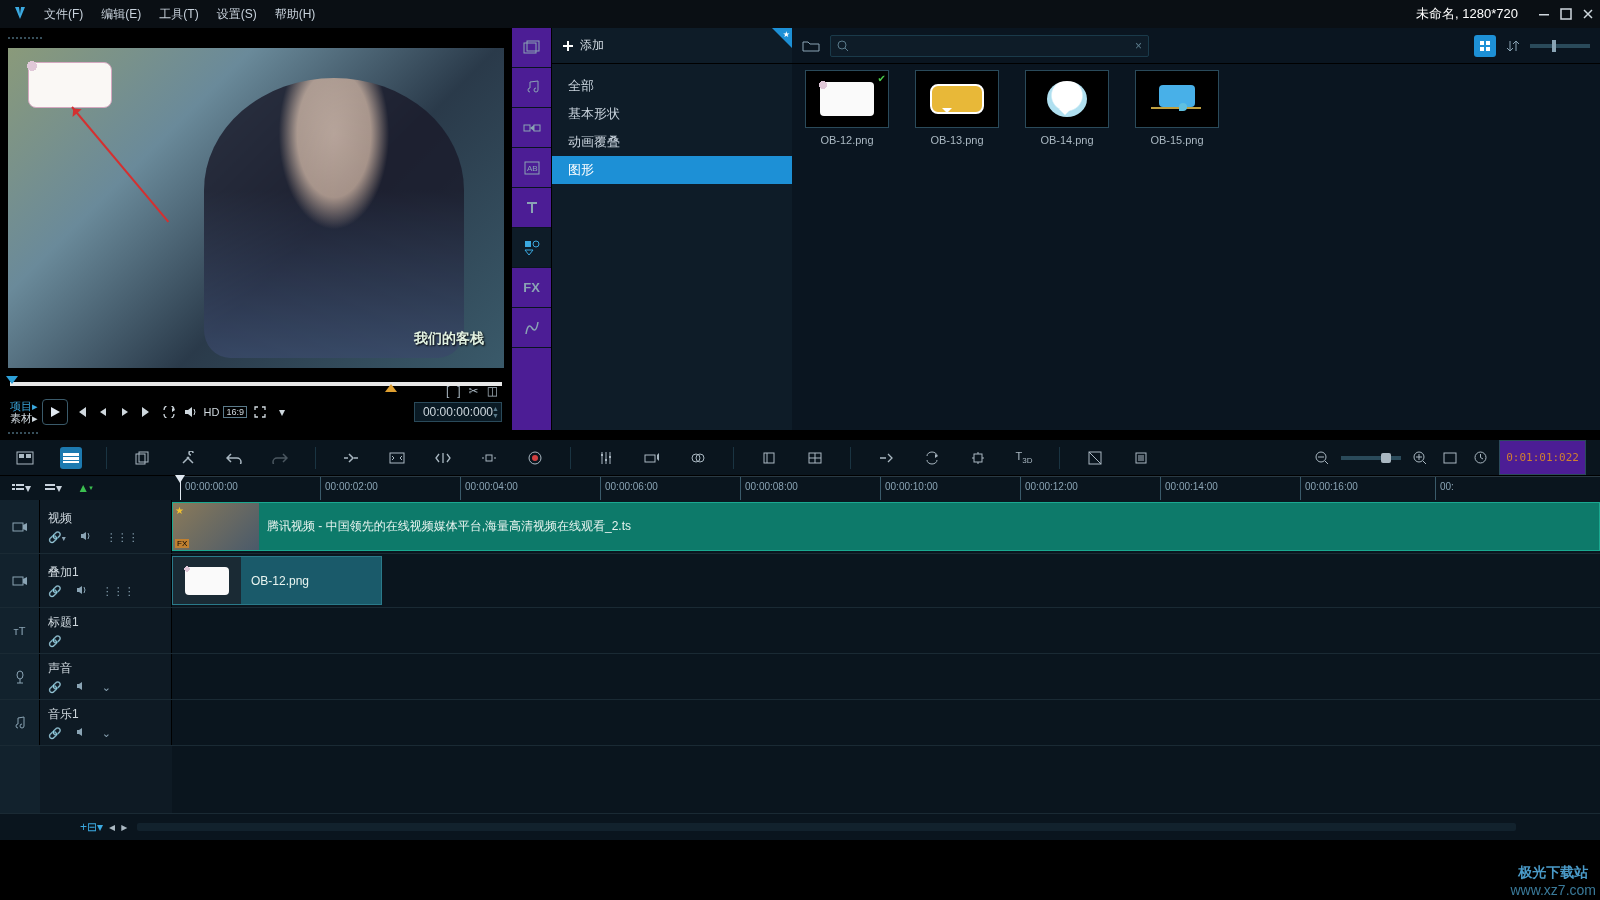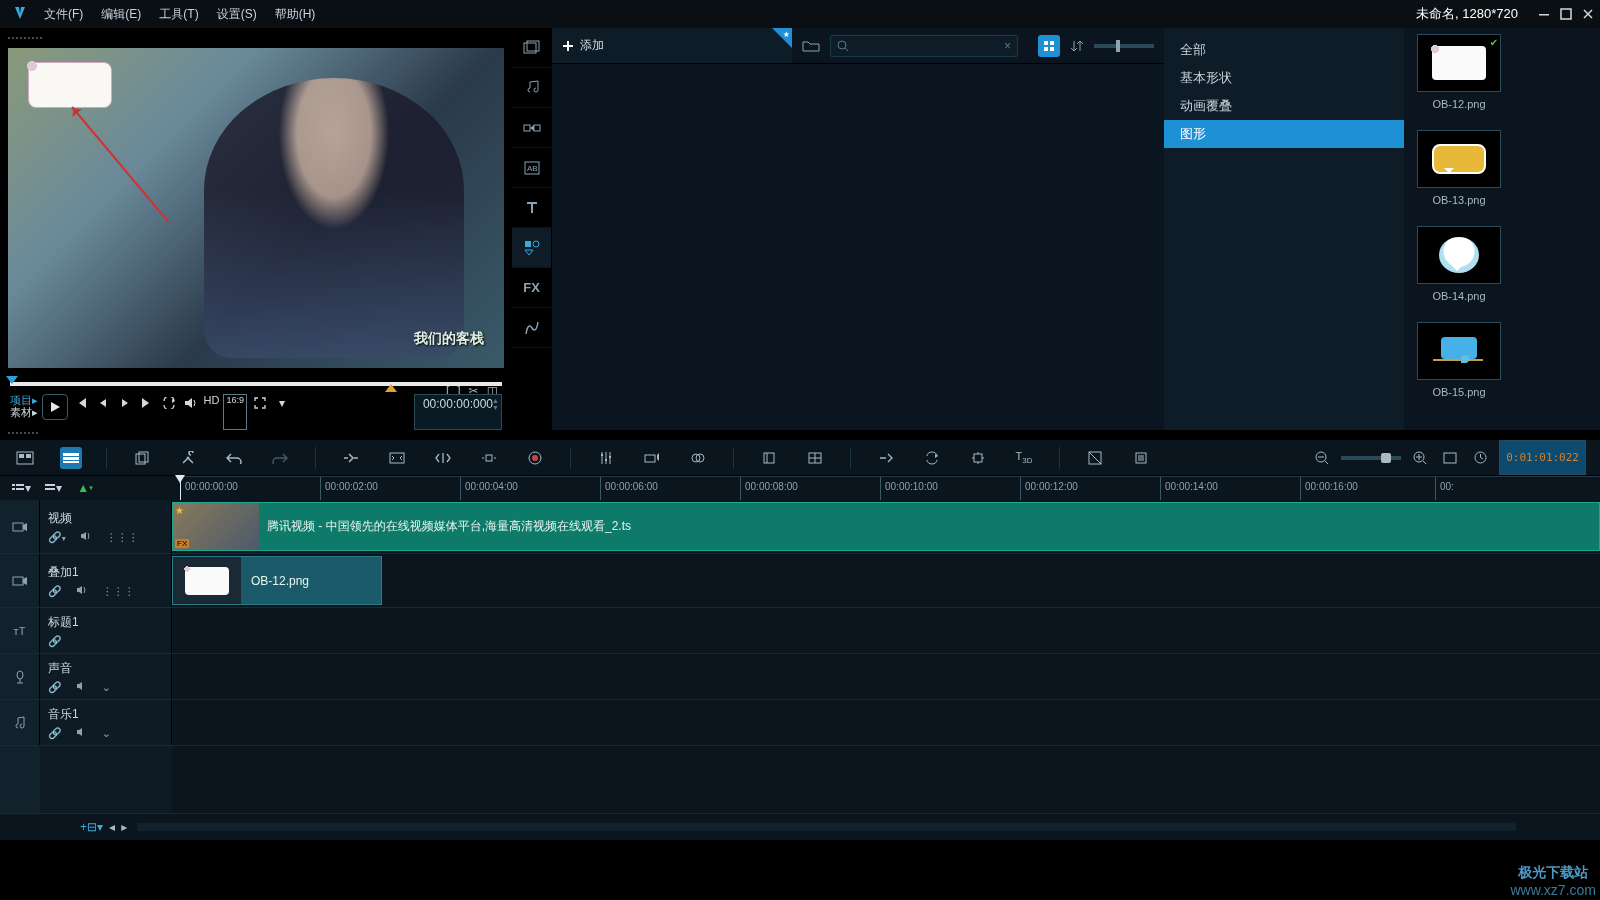--- a/index.html
+++ b/index.html
@@ -27,36 +27,36 @@
 .overlay-card { position: absolute; top: 14px; left: 20px; width: 84px; height: 46px; background: #faf8f5; border: 1px solid #d4a8c0; border-radius: 8px; }
 .overlay-flower { position: absolute; top: -6px; left: -6px; width: 18px; height: 18px; background: radial-gradient(circle, #e0c8d8 40%, transparent 40%); border-radius: 50%; }
 .arrow-line { position: absolute; top: 58px; left: 64px; width: 150px; height: 2px; background: #d43030; transform-origin: left; transform: rotate(50deg); }
 .arrow-line::before { content: ''; position: absolute; left: -4px; top: -5px; border: 6px solid transparent; border-right-color: #d43030; }
 .person-sil { position: absolute; right: 40px; top: 30px; width: 260px; height: 280px; background: radial-gradient(ellipse at 50% 20%, #d4b8a8 0%, #c4a898 20%, transparent 30%), linear-gradient(180deg, #1a1a2a 40%, #3a4a6a 100%); border-radius: 50% 50% 10% 10% / 40% 40% 10% 10%; opacity: 0.8; }
 .watermark { position: absolute; bottom: 20px; right: 20px; color: #e0f0e0; font-size: 14px; font-weight: bold; text-shadow: 1px 1px 2px #000; }
 .scrubber { height: 22px; padding: 4px 6px; position: relative; }
 .scrub-track { height: 4px; background: #e8e8e8; margin: 6px 0; position: relative; }
 .scrub-in { position: absolute; left: -4px; top: -6px; width: 0; height: 0; border-left: 6px solid transparent; border-right: 6px solid transparent; border-top: 8px solid #2da0d8; }
 .scrub-out { position: absolute; right: -2px; bottom: -6px; width: 0; height: 0; border-left: 6px solid transparent; border-right: 6px solid transparent; border-bottom: 8px solid #e0a030; left: 375px; }
-.preview-controls { height: 36px; display: flex; gap: 4px; padding: 0 6px; color: #cfd8de; }
+.preview-controls { height: 36px; display: flex; align-items: center; gap: 4px; padding: 0 6px; color: #cfd8de; }
 .tab-labels { display: flex; flex-direction: column; font-size: 11px; line-height: 12px; }
 .tab-labels .active { color: #3ba9e0; }
 .ctrl-btn { width: 18px; height: 18px; display: flex; align-items: center; justify-content: center; cursor: pointer; }
 .play-btn { width: 26px; height: 26px; border: 1px solid #3a5a6a; border-radius: 4px; display: flex; align-items: center; justify-content: center; }
 .hd-label, .ratio-badge { font-size: 11px; }
 .ratio-badge { border: 1px solid #5a7a8a; padding: 0 2px; font-size: 9px; }
 .timecode { margin-left: auto; background: #0a1a24; border: 1px solid #2a4a5a; padding: 2px 8px; font-family: monospace; position: relative; }
 .tc-arrows { position: absolute; right: 2px; top: 2px; font-size: 7px; line-height: 7px; color: #5a7a8a; }
 .scissors-row { position: absolute; right: 14px; top: 356px; display: flex; gap: 8px; color: #aab8c2; }
 
 .library-panel { flex: 1; background: #0a1520; display: flex; }
-.lib-rail { width: 40px; background: #000000; display: flex; flex-direction: column; border-right: 1px solid #000; }
+.lib-rail { width: 40px; background: #4c1d95; display: flex; flex-direction: column; border-right: 1px solid #000; }
 .rail-btn { height: 40px; display: flex; align-items: center; justify-content: center; color: #8aa4b4; cursor: pointer; border-bottom: 1px solid #0a1520; }
 .rail-btn.active { background: #0e1c28; color: #3ba9e0; }
-.lib-main { flex: 1; display: flex; }
+.lib-main { flex: 1; display: flex; flex-direction: column; }
 .lib-toolbar { height: 36px; background: #0e1c28; display: flex; align-items: center; padding: 0 10px; gap: 12px; border-bottom: 1px solid #000; position: relative; }
 .add-btn { display: flex; align-items: center; gap: 6px; color: #d4dde4; cursor: pointer; }
 .corner-flag { position: absolute; top: 0; right: 0; width: 0; height: 0; border-left: 20px solid transparent; border-top: 20px solid #1d90d6; }
 .corner-flag::after { content: '★'; position: absolute; top: -18px; right: 2px; font-size: 8px; color: #fff; }
 .lib-body { flex: 1; display: flex; }
 .lib-tree { width: 240px; background: #0e1c28; padding: 8px 0; }
 .tree-item { padding: 5px 16px; cursor: pointer; font-size: 13px; }
 .tree-item.selected { background: #1d90d6; color: #fff; }
 .lib-content { flex: 1; background: #0a1520; display: flex; flex-direction: column; }
 .lib-search-row { height: 36px; display: flex; align-items: center; padding: 0 10px; gap: 10px; }
@@ -76,21 +76,21 @@
 .slider-thumb { position: absolute; left: 22px; top: -4px; width: 4px; height: 12px; background: #8aa4b4; }
 
 .timeline-dots { height: 10px; background: #000; padding: 2px 8px; }
 .tool-row { height: 36px; background: #0a151e; display: flex; align-items: center; padding: 0 14px; gap: 24px; color: #aab8c2; border-bottom: 1px solid #000; }
 .tool-btn { width: 22px; height: 22px; display: flex; align-items: center; justify-content: center; cursor: pointer; }
 .tool-btn.active { background: #1d7ab0; border-radius: 3px; color: #fff; }
 .tool-spacer { flex: 1; }
 .zoom-group { display: flex; align-items: center; gap: 8px; }
 .zoom-slider { width: 60px; height: 4px; background: #2a4a5a; position: relative; }
 .zoom-thumb { position: absolute; left: 40px; top: -3px; width: 10px; height: 10px; background: #aab8c2; border-radius: 2px; }
-.dur-box { background: #0c4a6e; border: 1px solid #2a4a5a; padding: 10px 6px; font-family: monospace; font-size: 11px; color: #d08030; }
+.dur-box { background: #4c1d95; border: 1px solid #2a4a5a; padding: 10px 6px; font-family: monospace; font-size: 11px; color: #d08030; }
 
 .ruler-row { height: 24px; background: #0a151e; display: flex; }
 .ruler-left { width: 180px; display: flex; align-items: center; gap: 10px; padding: 0 10px; }
 .ruler-marks { flex: 1; position: relative; display: flex; font-size: 10px; color: #8aa4b4; border-top: 1px solid #2a3a44; }
 .ruler-tick { position: absolute; top: 0; border-left: 1px solid #3a5a6a; height: 24px; padding-left: 4px; padding-top: 4px; }
 .playhead { position: absolute; left: 0; top: 0; width: 1px; height: 100%; background: #e0e8f0; z-index: 5; }
 .playhead::before { content: ''; position: absolute; top: -2px; left: -5px; width: 0; height: 0; border-left: 5px solid transparent; border-right: 5px solid transparent; border-top: 8px solid #e0e8f0; }
 
 .tracks { background: #0a151e; position: relative; }
 .track-row { height: 54px; display: flex; border-bottom: 1px solid #1a2a34; }

